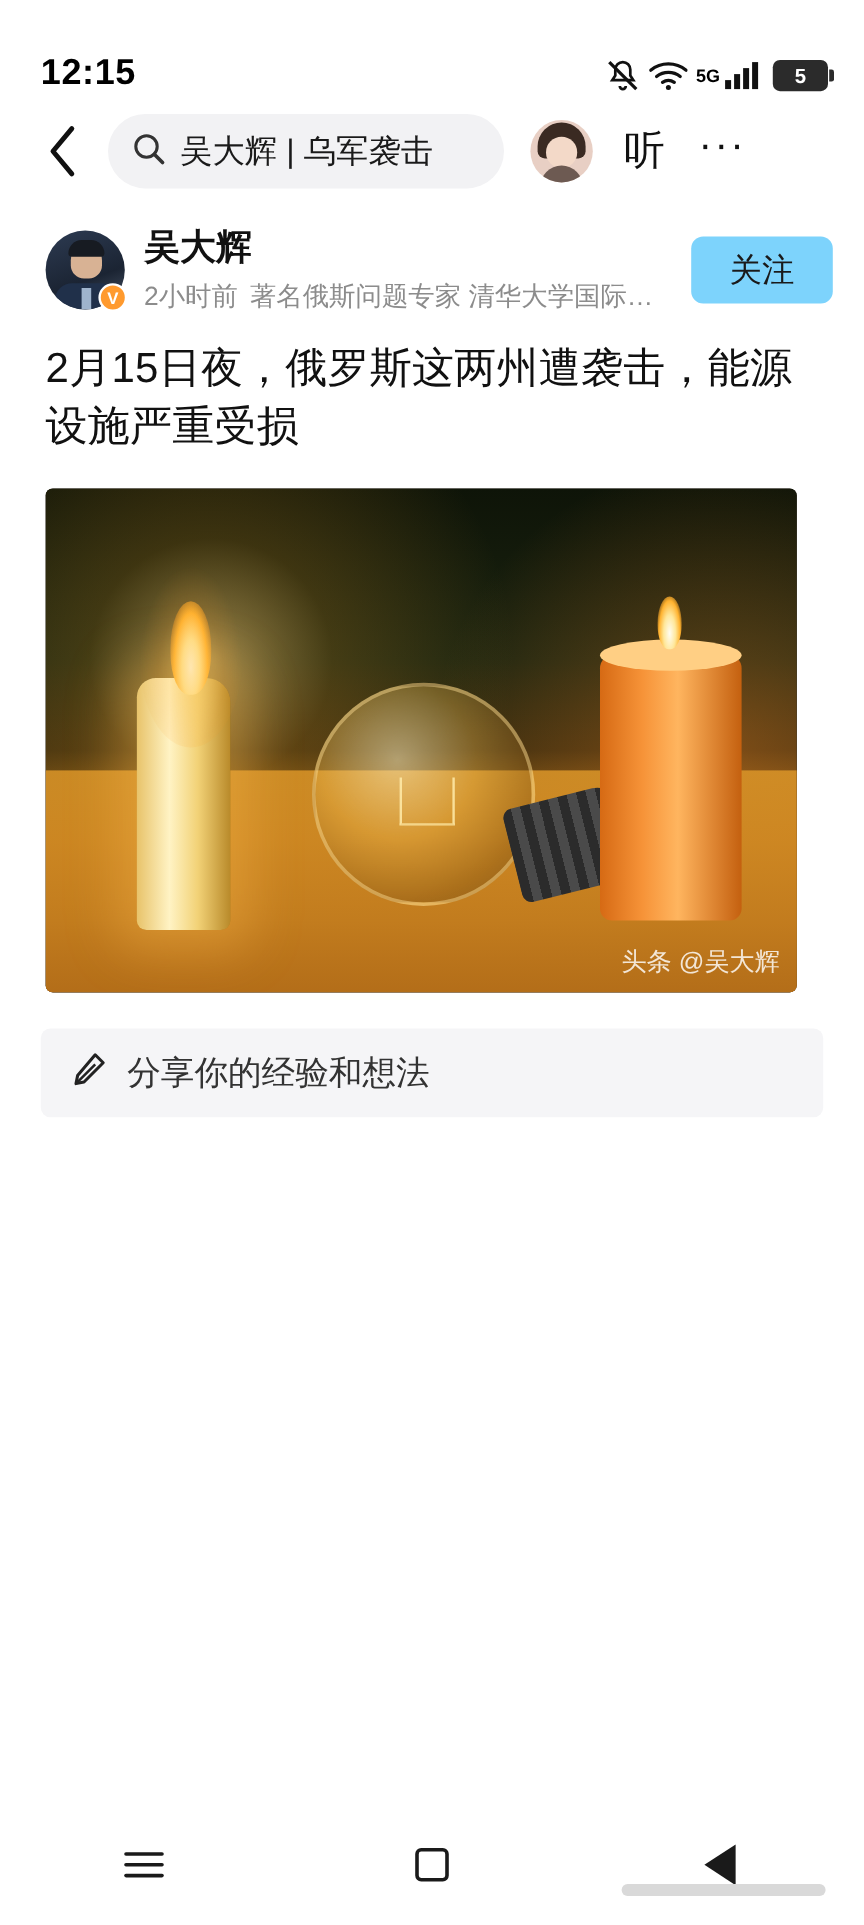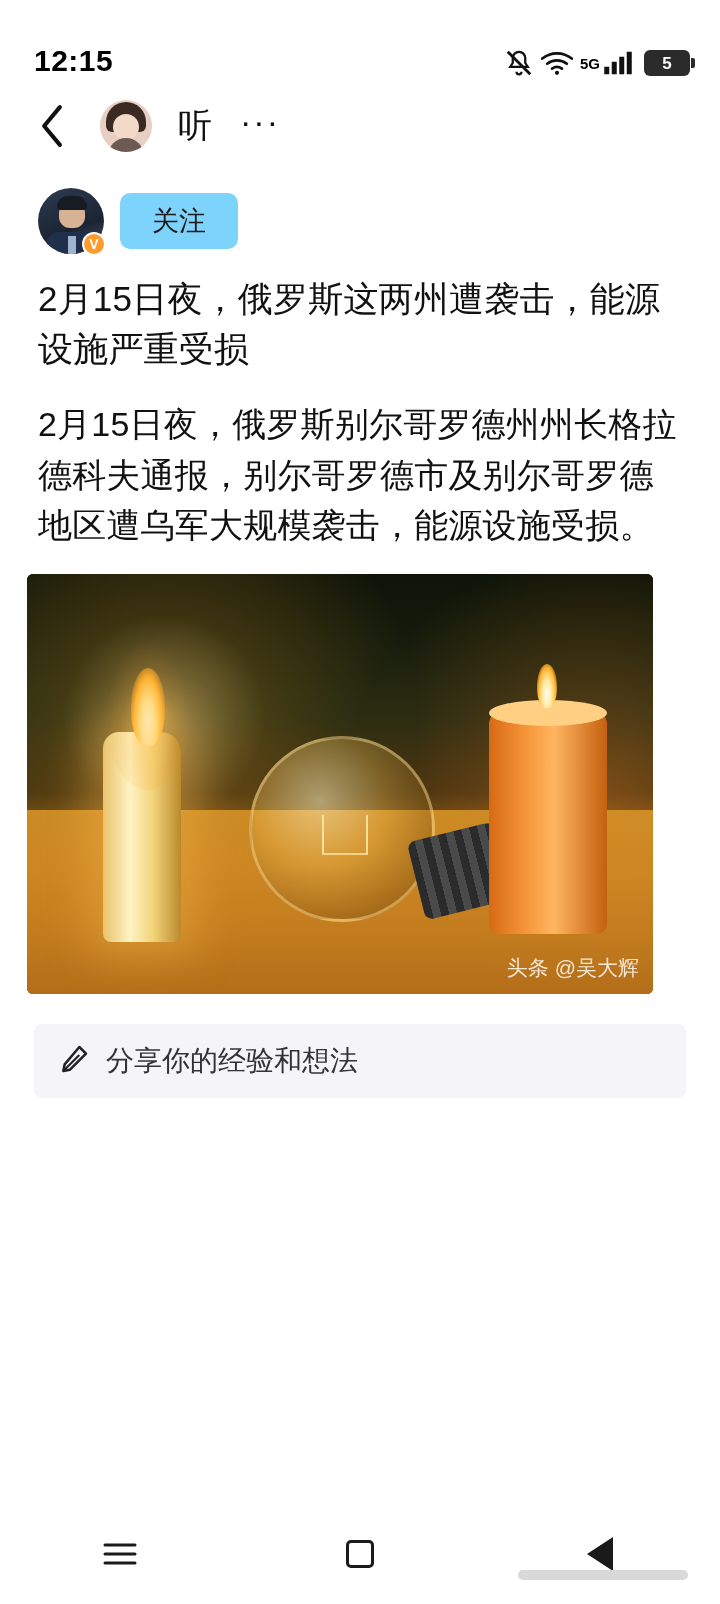--- a/index.html
+++ b/index.html
@@ -250,21 +250,21 @@
   .art-p {
     font-size: 34px;
     line-height: 1.48;
     color: #111;
     margin-bottom: 24px;
     letter-spacing: 0.2px;
   }
 
   
   .photo-wrap {
-    margin: 8px 36px 0 27px;
+    margin: 8px 36px 0 38px;
     width: 626px;
     height: 420px;
     border-radius: 6px;
     overflow: hidden;
     position: relative;
     background: #120d06;
   }
   .photo-bg {
     position: absolute; inset: 0;
     background:
@@ -444,45 +444,59 @@
     </span>
   </div>
 </div>
 
 <div class="topnav">
   <div class="back-btn">
     <svg width="26" height="44" viewBox="0 0 16 28">
         <path d="M13 2 L3 14 L13 26" fill="none" stroke="#111" stroke-width="2.6" stroke-linecap="round" stroke-linejoin="round"></path>
       </svg>
   </div>
+  <div class="searchbar">
+    <span>
+      <svg width="28" height="28" viewBox="0 0 22 22">
+          <circle cx="9.5" cy="9.5" r="7" fill="none" stroke="#333" stroke-width="2"></circle>
+          <line x1="14.6" y1="14.6" x2="20" y2="20" stroke="#333" stroke-width="2.4" stroke-linecap="round"></line>
+        </svg>
+    </span>
+    <span class="search-text">吴大辉 | 乌军袭击</span>
+  </div>
   <div class="avatar">
     <span class="hair"></span>
     <span class="face"></span>
     <span class="body"></span>
   </div>
   <div class="listen-btn">听</div>
   <div class="more-btn">···</div>
 </div>
 
 <div class="author-row">
   <div class="author-avatar-wrap">
     <div class="author-avatar">
       <span class="abody"></span>
       <span class="atie"></span>
       <span class="aface"></span>
       <span class="ahair"></span>
     </div>
     <span class="vbadge">V</span>
   </div>
+  <div class="author-info">
+    <div class="author-name">吴大辉</div>
+    <div class="author-meta">
+      <span>2小时前</span><span class="sep"></span><span>著名俄斯问题专家 清华大学国际关…</span>
+    </div>
+  </div>
   <div class="follow-btn">关注</div>
 </div>
 
 <div class="article">
   <div class="art-title">2月15日夜，俄罗斯这两州遭袭击，能源设施严重受损</div>
-  <p class="art-p">2月15日夜，俄罗斯别尔哥罗德州州长格拉德科夫通报，别尔哥罗德市及别尔哥罗德地区遭乌军大规模袭击，能源设施受损。</p>
 </div>
 
 <div class="photo-wrap">
   <div class="photo-bg"></div>
   <div class="table-glow"></div>
   <div class="candle-left"></div>
   <div class="flame-left"></div>
   <div class="bulb">
     <div class="bulb-filament"></div>
   </div>

